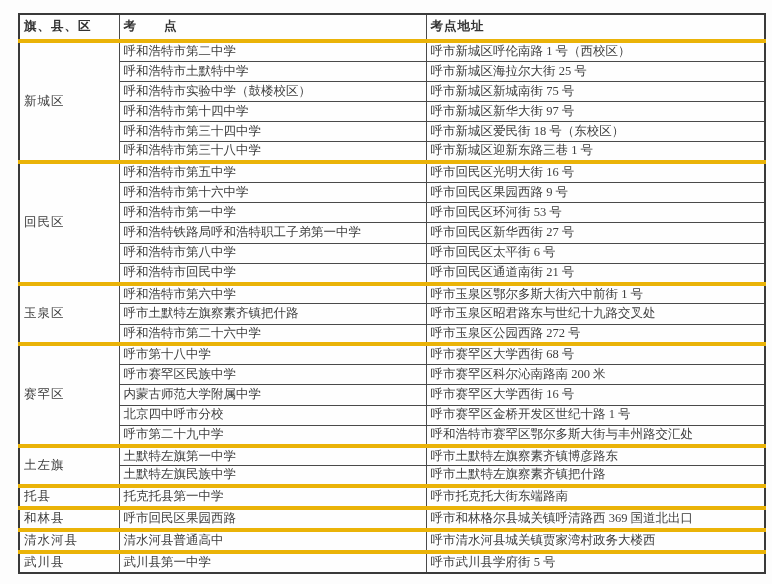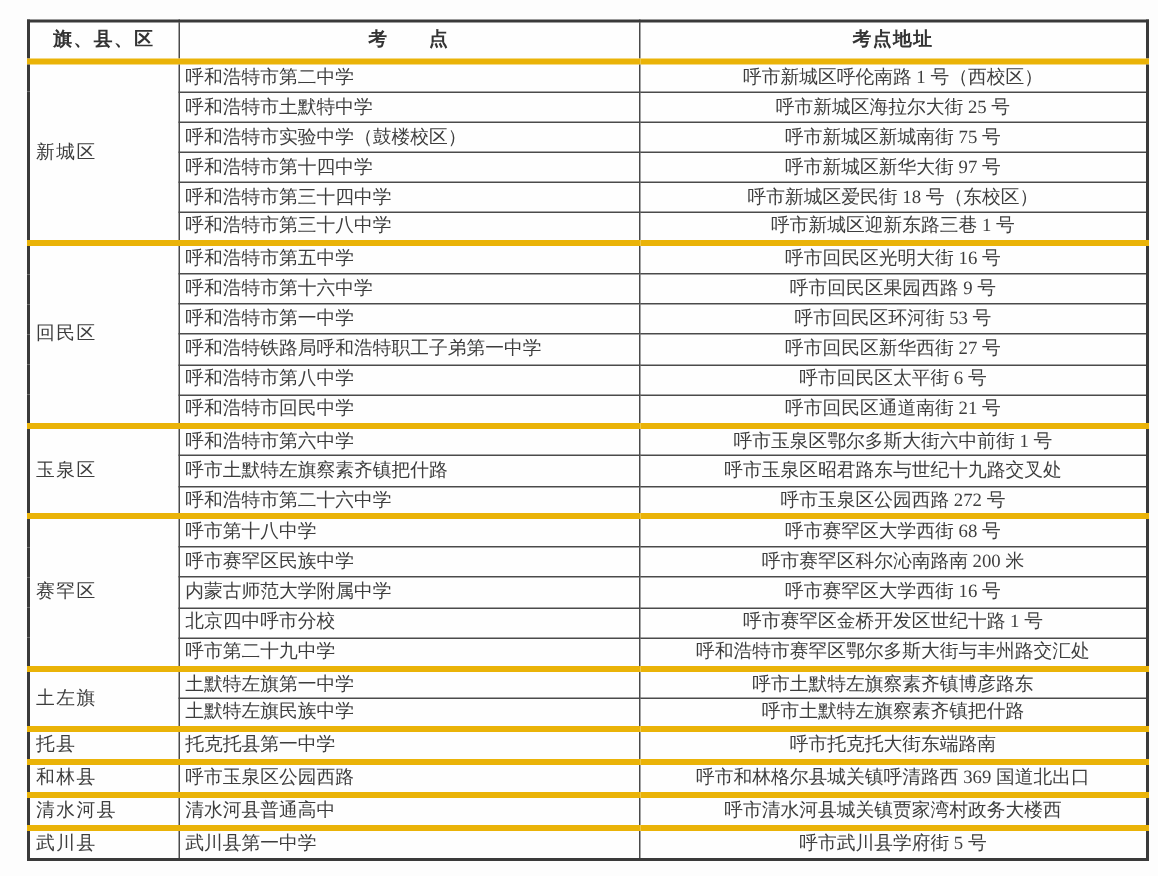--- a/index.html
+++ b/index.html
@@ -37,41 +37,40 @@
     padding: 2px 4px;
     overflow: hidden;
     white-space: nowrap;
   }
   
   table.exam-table {
     border: 2px solid #3a3a3a;
   }
   thead th {
     font-weight: bold;
-    text-align: center;
+    text-align: left;
     height: 20px;
     border-bottom: 2px solid #3a3a3a;
     color: #333333;
     letter-spacing: 1px;
   }
   col.c-district { width: 100px; }
   col.c-site     { width: 307px; }
   col.c-address  { width: 339px; }
 
   td.col-district {
     text-align: left;
     vertical-align: middle;
     letter-spacing: 1px;
   }
   td.col-site {
     text-align: left;
     padding-left: 9px;
   }
   td.col-address {
-    text-align: center;
     font-family: Liberation Serif, serif;
   }
   tr.data-row { height: 20px; }
   
   tr.group-start td {
     border-top: 4px solid #eab308;
   }
 </style>
 </head>
 <body>
@@ -184,21 +183,21 @@
           <td class="col-site">土默特左旗民族中学</td>
           <td class="col-address">呼市土默特左旗察素齐镇把什路</td>
         </tr>
         <tr class="data-row group-start">
           <td class="col-district" rowspan="1">托县</td>
           <td class="col-site">托克托县第一中学</td>
           <td class="col-address">呼市托克托大街东端路南</td>
         </tr>
         <tr class="data-row group-start">
           <td class="col-district" rowspan="1">和林县</td>
-          <td class="col-site">呼市玉泉区公园西路</td>
+          <td class="col-site">呼市回民区果园西路</td>
           <td class="col-address">呼市和林格尔县城关镇呼清路西 369 国道北出口</td>
         </tr>
         <tr class="data-row group-start">
           <td class="col-district" rowspan="1">清水河县</td>
           <td class="col-site">清水河县普通高中</td>
           <td class="col-address">呼市清水河县城关镇贾家湾村政务大楼西</td>
         </tr>
         <tr class="data-row group-start">
           <td class="col-district" rowspan="1">武川县</td>
           <td class="col-site">武川县第一中学</td>

